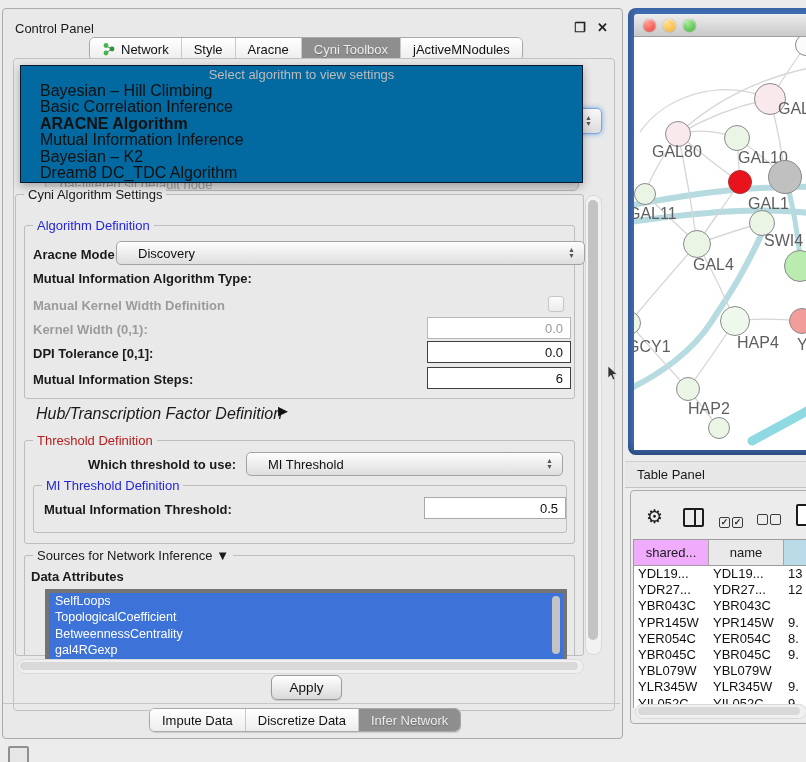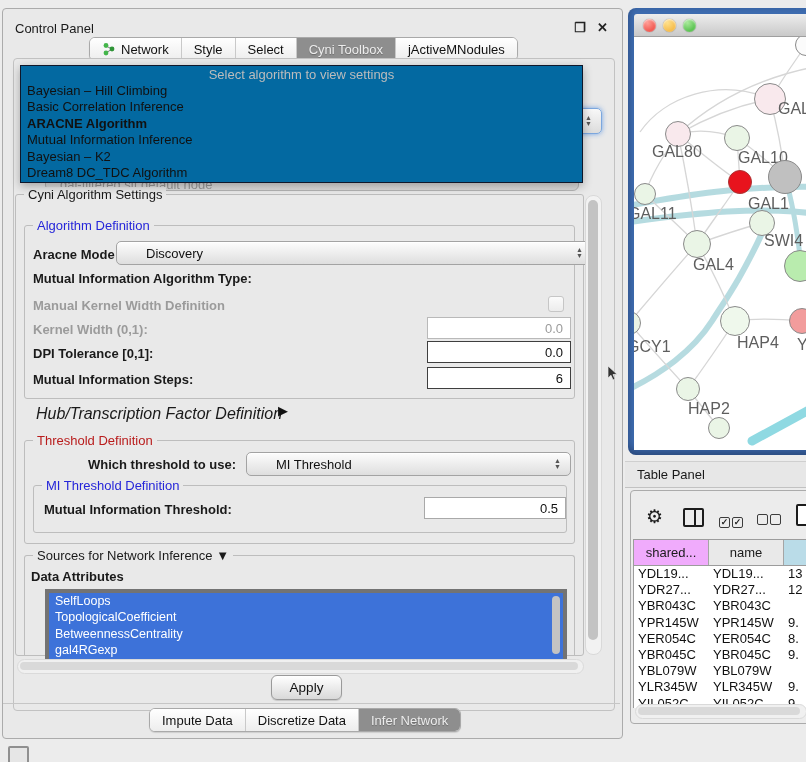--- a/index.html
+++ b/index.html
@@ -19,31 +19,31 @@
   .content{left:10px;top:49px;width:600px;height:651px;background:#e9e9e9;border:1px solid #c2c2c2;border-radius:4px;}
   
   .combo-ghost1{left:95px;top:99px;width:502px;height:24px;border:1px solid #7ca7de;border-radius:5px;
     background:linear-gradient(#f8f8f8,#dcdcdc);box-shadow:0 0 5px rgba(100,155,230,.9);}
   .combo-ghost2{left:42px;top:152px;width:518px;height:28px;border:1px solid #b5b5b5;border-radius:6px;
     background:linear-gradient(#ececec,#dadada);color:#9a9a9a;font-size:13px;line-height:46px;padding-left:14px;overflow:hidden;}
   
   .popup{left:17px;top:56px;width:561px;height:116px;background:#0369a1;border:1px solid #0f172a;
     box-shadow:0 3px 9px rgba(0,0,0,.3);z-index:5;}
   .popup .phead{height:17px;text-align:center;color:#bcbcbc;font-size:13px;line-height:17px;}
-  .popup .pitem{height:16.4px;line-height:16.4px;font-size:13px;color:#111;padding-left:6px;white-space:nowrap;}
+  .popup .pitem{height:16.4px;line-height:16.4px;font-size:16px;color:#111;padding-left:19px;white-space:nowrap;}
   .popup .pitem.sel{font-weight:bold;}
   
   .group{border:1px solid #bdbdbd;border-radius:3px;}
   .legend{position:absolute;top:-8px;background:#e9e9e9;font-size:13px;padding:0 4px;white-space:nowrap;}
   .lab{font-size:13px;color:#1a1a1a;white-space:nowrap;}
   .lab.b{font-weight:bold;}
   .lab.dis{color:#9b9b9b;font-weight:bold;}
   
   .combo{border:1px solid #a3a3a3;border-radius:5px;background:linear-gradient(#fdfdfd,#dedede);
-    font-size:13px;color:#111;display:flex;align-items:center;padding-left:29px;box-shadow:inset 0 1px 0 #fff;}
+    font-size:13px;color:#111;display:flex;align-items:center;padding-left:21px;box-shadow:inset 0 1px 0 #fff;}
   .stepper{position:absolute;right:9px;top:0;bottom:0;display:flex;flex-direction:column;justify-content:center;color:#555;}
   .stepper i{font-style:normal;font-size:7px;line-height:6px;text-align:center;}
   .field{background:#fff;font-size:13px;text-align:right;padding-right:7px;display:flex;align-items:center;justify-content:flex-end;}
   .checkbox{width:14px;height:14px;border:1px solid #c6c6c6;border-radius:3px;background:linear-gradient(#fbfbfb,#ececec);}
   
   .attrlist{background:#fff;border:4px solid #737373;}
   .attrlist .item{height:16.4px;line-height:16.4px;font-size:12.5px;color:#fff;background:#3d72d9;padding-left:6px;}
   
   .vtrack{background:#f2f2f2;border:1px solid #d9d9d9;border-radius:8px;}
   .vthumb{background:#c3c3c3;border-radius:6px;}
@@ -95,21 +95,21 @@
         <circle cx="4" cy="3.5" r="2.4" fill="#43b54a"></circle>
           <circle cx="10" cy="7" r="2.4" fill="#2f9437"></circle>
           <circle cx="4" cy="11" r="2.4" fill="#43b54a"></circle>
       </svg>
       <span>Network</span>
     </div>
     <div class="tab">
         <span>Style</span>
       </div>
     <div class="tab">
-        <span>Select</span>
+        <span>Aracne</span>
       </div>
     <div class="tab sel">
         <span>Cyni Toolbox</span>
       </div>
     <div class="tab">
         <span>jActiveMNodules</span>
       </div>
   </div>
 
   <div class="abs content"></div>

